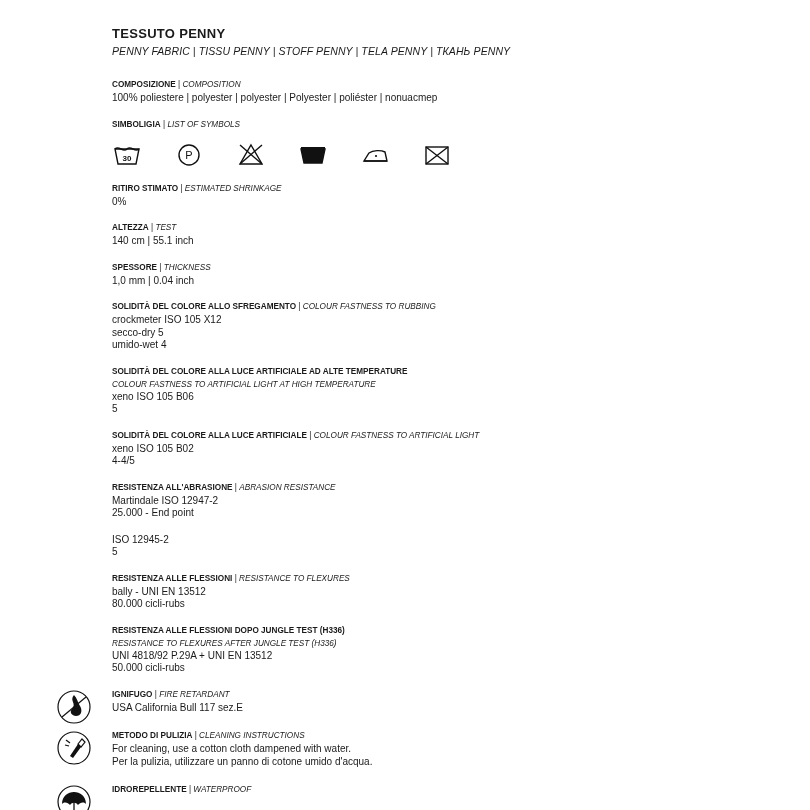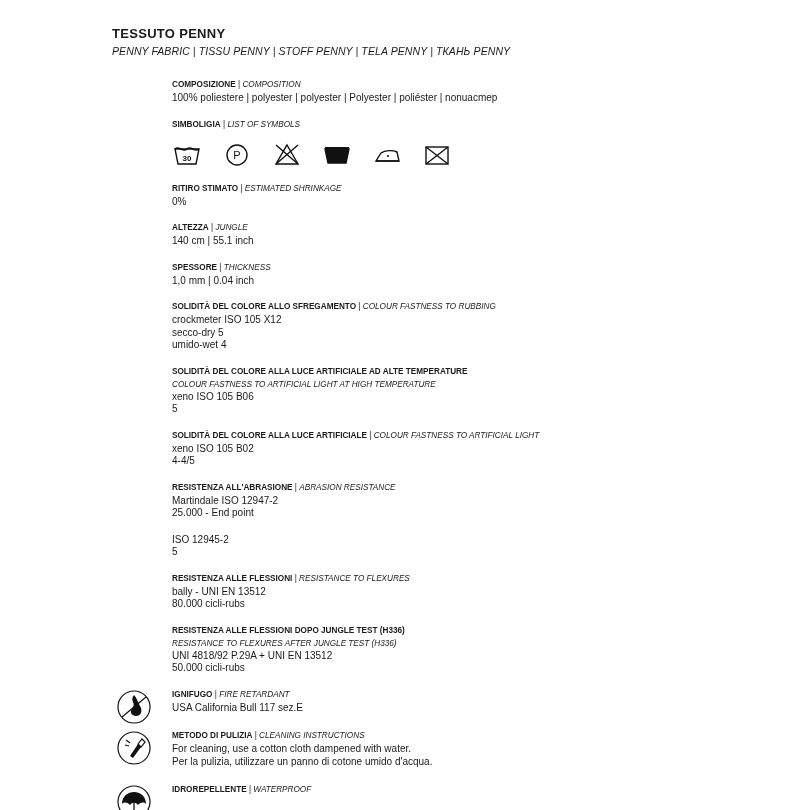--- a/index.html
+++ b/index.html
@@ -28,21 +28,20 @@
     letter-spacing: 0.3px;
     margin: 0 0 4px 0;
   }
   .doc-subtitle {
     font-size: 10.5px;
     font-style: italic;
     letter-spacing: 0.1px;
     margin: 0 0 22px 0;
   }
   .content {
-    margin-left: 60px;
   }
   .section {
     margin-bottom: 14px;
   }
   .sec-head {
     font-size: 8.2px;
     line-height: 12px;
     margin-bottom: 1px;
   }
   .sec-head .it {
@@ -61,21 +60,21 @@
     line-height: 12px;
   }
   .sec-line {
     font-size: 10px;
     line-height: 12.5px;
   }
   
   .symbols {
     display: flex;
     align-items: center;
-    gap: 20px;
+    gap: 32px;
     margin-top: 8px;
     margin-bottom: 4px;
   }
   .sym {
     width: 30px;
     height: 30px;
     position: relative;
   }
   .sym svg { display: block; }
 
@@ -176,21 +175,21 @@
         <span class="sep">|</span>
         <span class="en">ESTIMATED SHRINKAGE</span>
       </div>
       <div class="sec-line">0%</div>
     </div>
 
     <div class="section">
       <div class="sec-head">
         <span class="it">ALTEZZA</span>
         <span class="sep">|</span>
-        <span class="en">JUNGLE</span>
+        <span class="en">TEST</span>
       </div>
       <div class="sec-line">140 cm | 55.1 inch</div>
     </div>
 
     <div class="section">
       <div class="sec-head">
         <span class="it">SPESSORE</span>
         <span class="sep">|</span>
         <span class="en">THICKNESS</span>
       </div>

